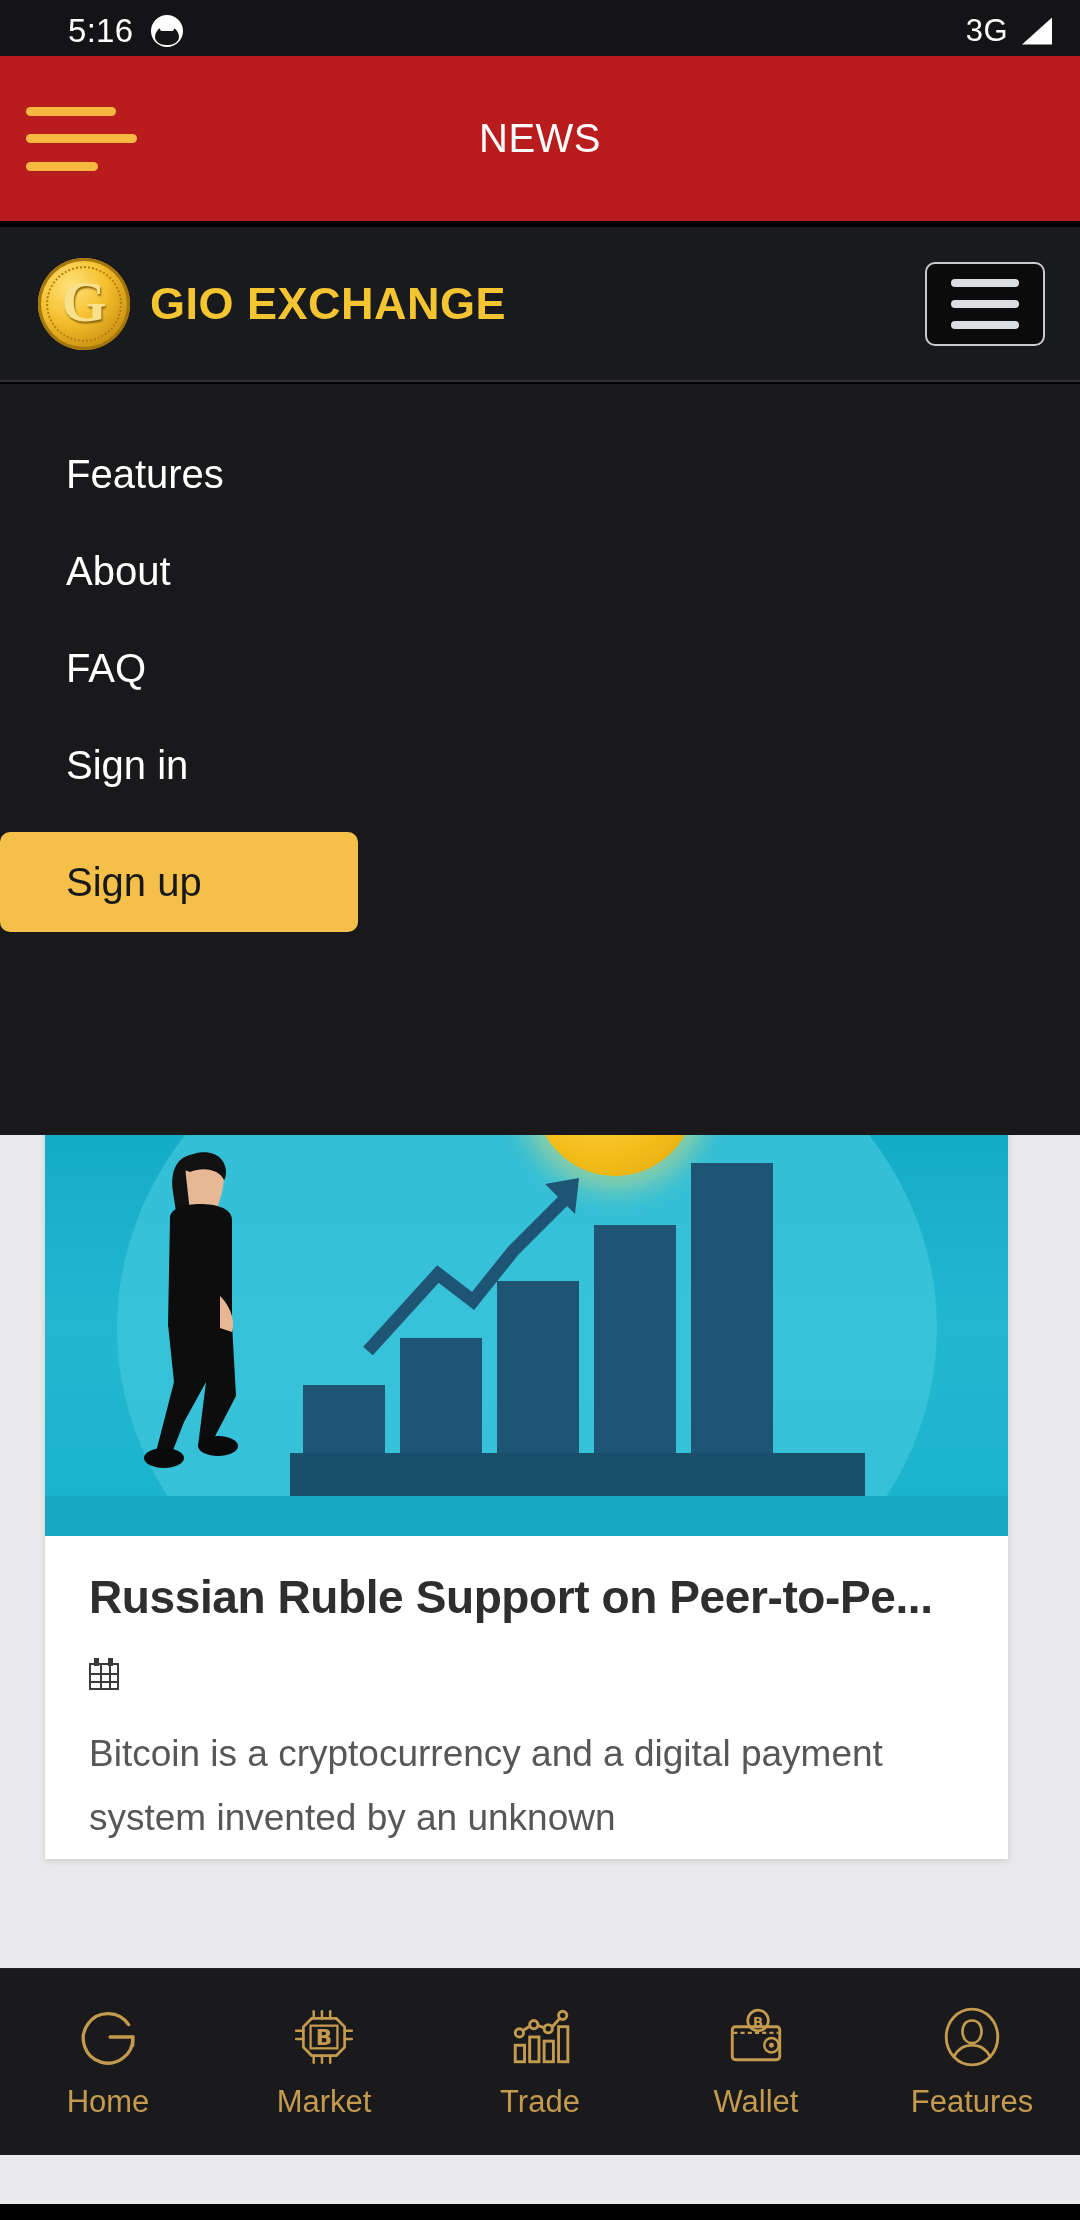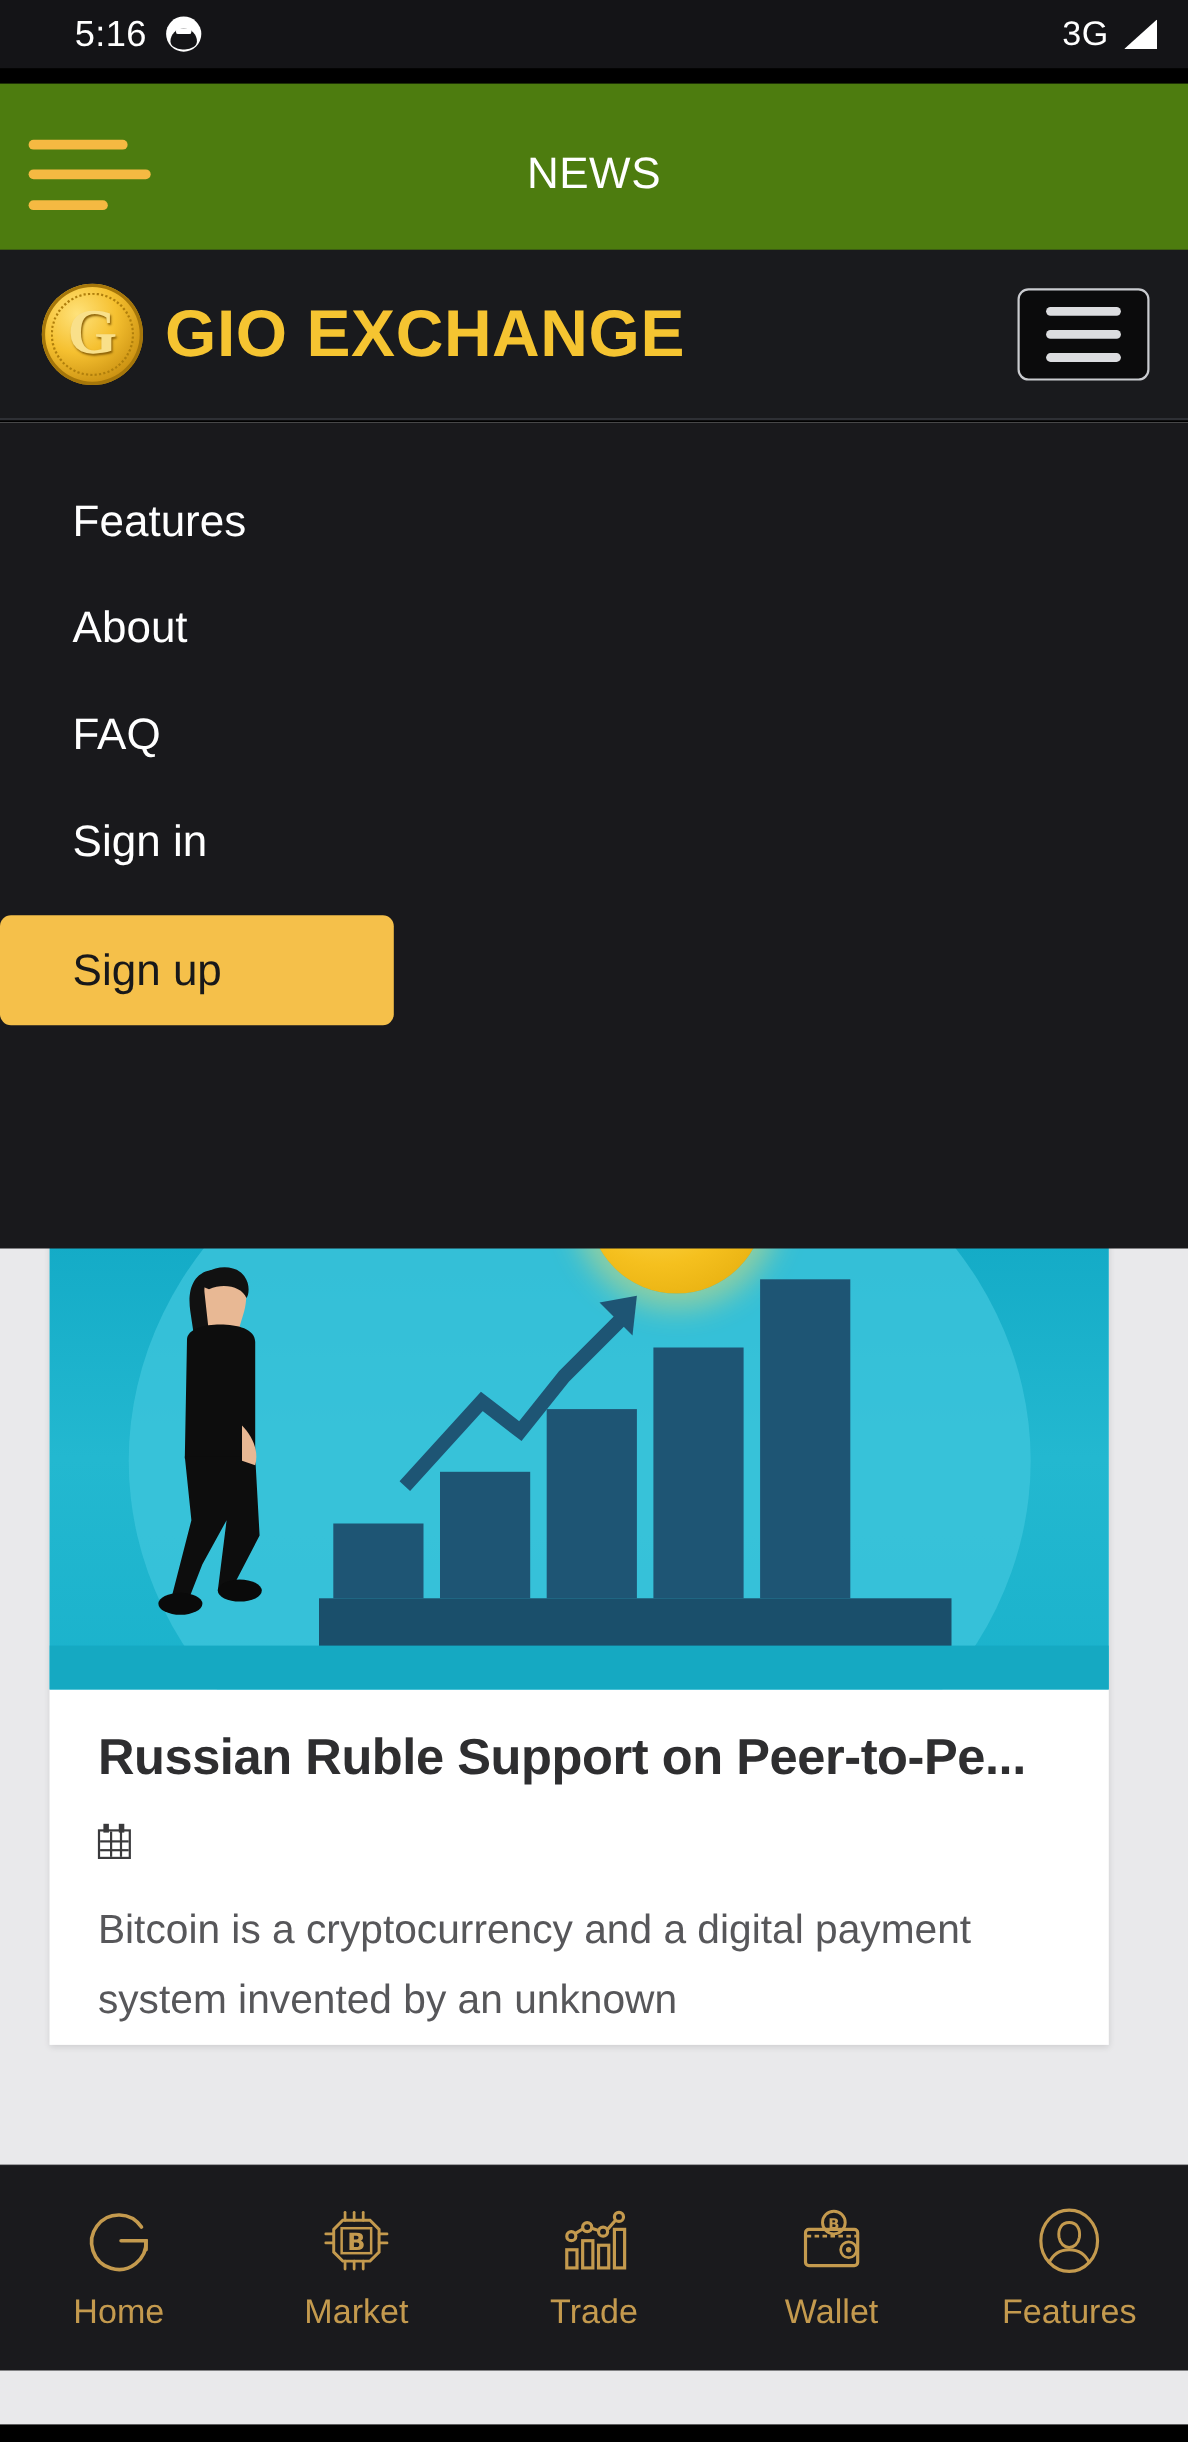--- a/index.html
+++ b/index.html
@@ -36,22 +36,22 @@
   .sb-right { display:flex; align-items:center; gap:14px; }
   .sb-3g { color:#ffffff; font-size:31px; letter-spacing:0.5px; }
   .sb-signal {
     width:30px; height:27px;
     background:#ffffff;
     clip-path: polygon(100% 0, 100% 100%, 0 100%);
   }
 
   
   #news-bar {
-    position:absolute; top:76px; left:0; width:1080px; height:165px;
-    background:#4d7c0f;
+    position:absolute; top:56px; left:0; width:1080px; height:165px;
+    background:#b91c1c;
     display:flex; align-items:center;
   }
   #news-hamburger {
     position:absolute; left:26px; top:50%; transform:translateY(-50%);
     width:120px; height:80px;
     display:flex; flex-direction:column; justify-content:space-between;
     padding:8px 0;
   }
   #news-hamburger i { display:block; height:9px; background:#f5b942; border-radius:5px; }
   #news-hamburger i:nth-child(1){ width:90px; }
@@ -82,21 +82,21 @@
     content:""; position:absolute; inset:8px; border-radius:50%;
     border:2px dotted #b07f0c;
   }
   .coin .gletter{
     font-size:58px; font-weight:bold; color:#f9e08a;
     font-family:"Liberation Serif", serif;
     text-shadow:1px 2px 2px #8a5f06;
     line-height:1; margin-top:-4px;
   }
   .brand-name {
-    color:#f5c431; font-size:60px; font-weight:bold; letter-spacing:0.5px;
+    color:#f5c431; font-size:45px; font-weight:bold; letter-spacing:0.5px;
   }
   #menu-toggle {
     width:120px; height:84px;
     border:2px solid #c9cbcf; border-radius:10px;
     background:#0b0b0c;
     display:flex; flex-direction:column; justify-content:center; align-items:center;
     gap:13px;
   }
   #menu-toggle i { display:block; width:68px; height:8px; background:#dcdde0; border-radius:4px; }
 

